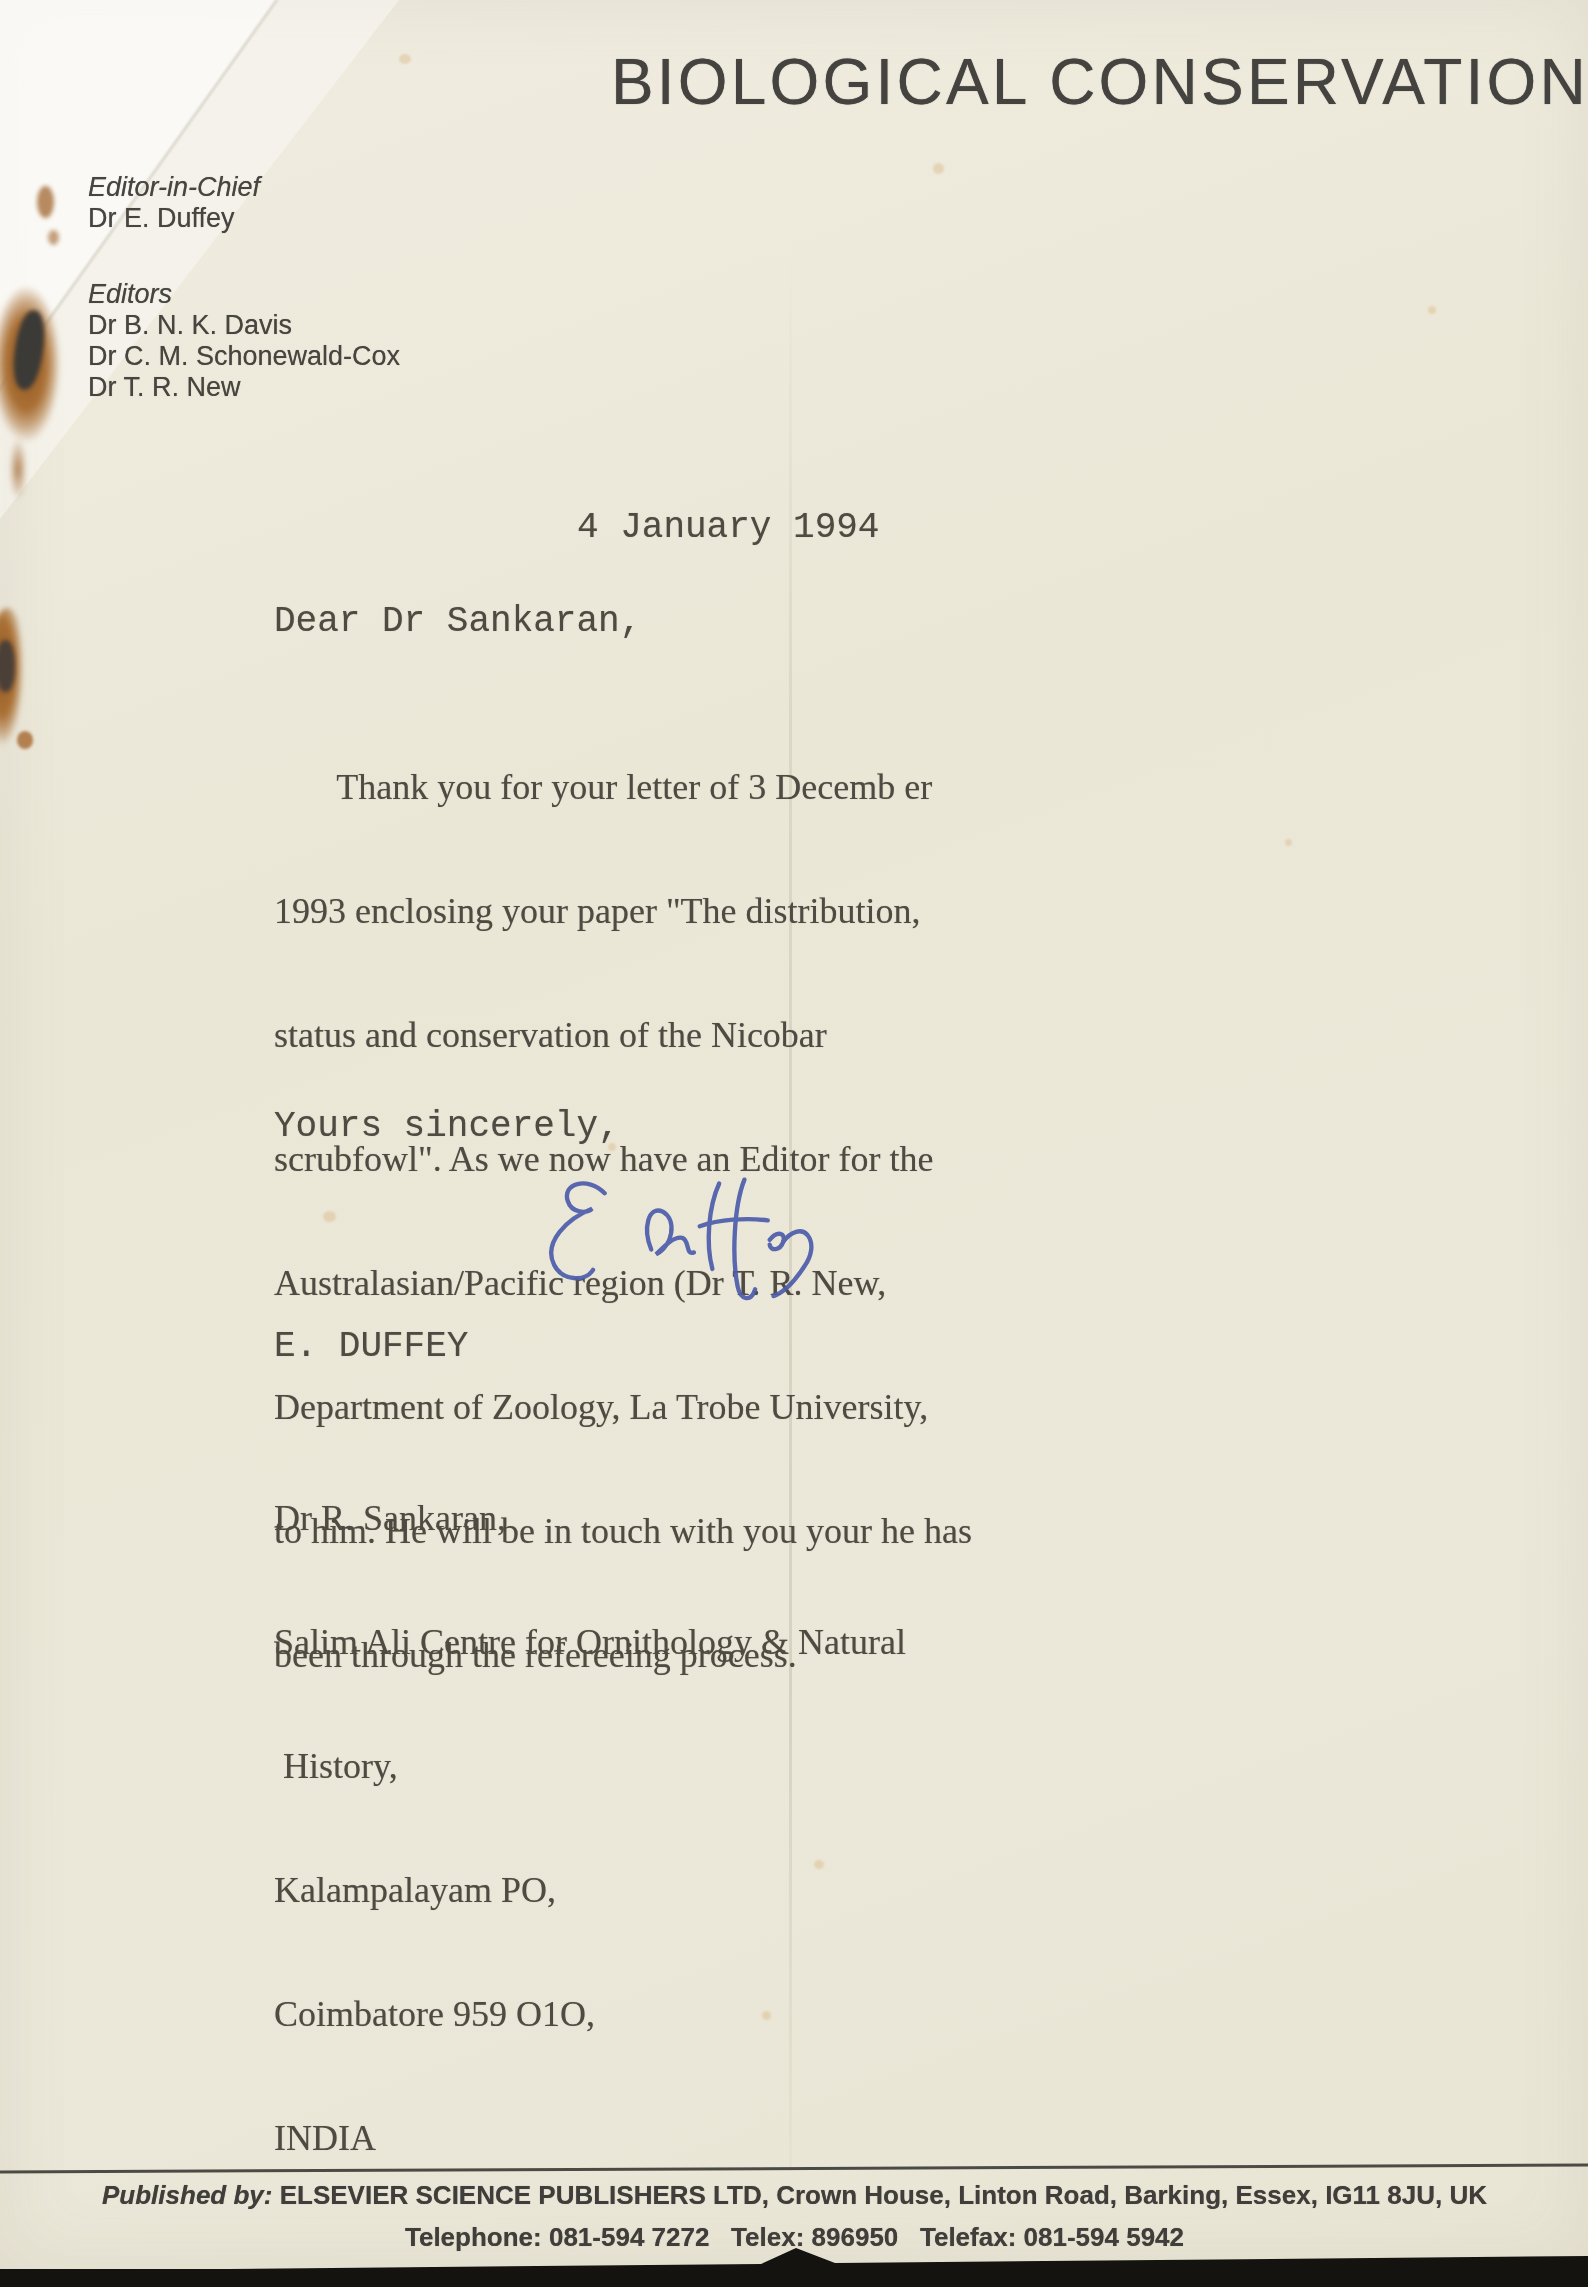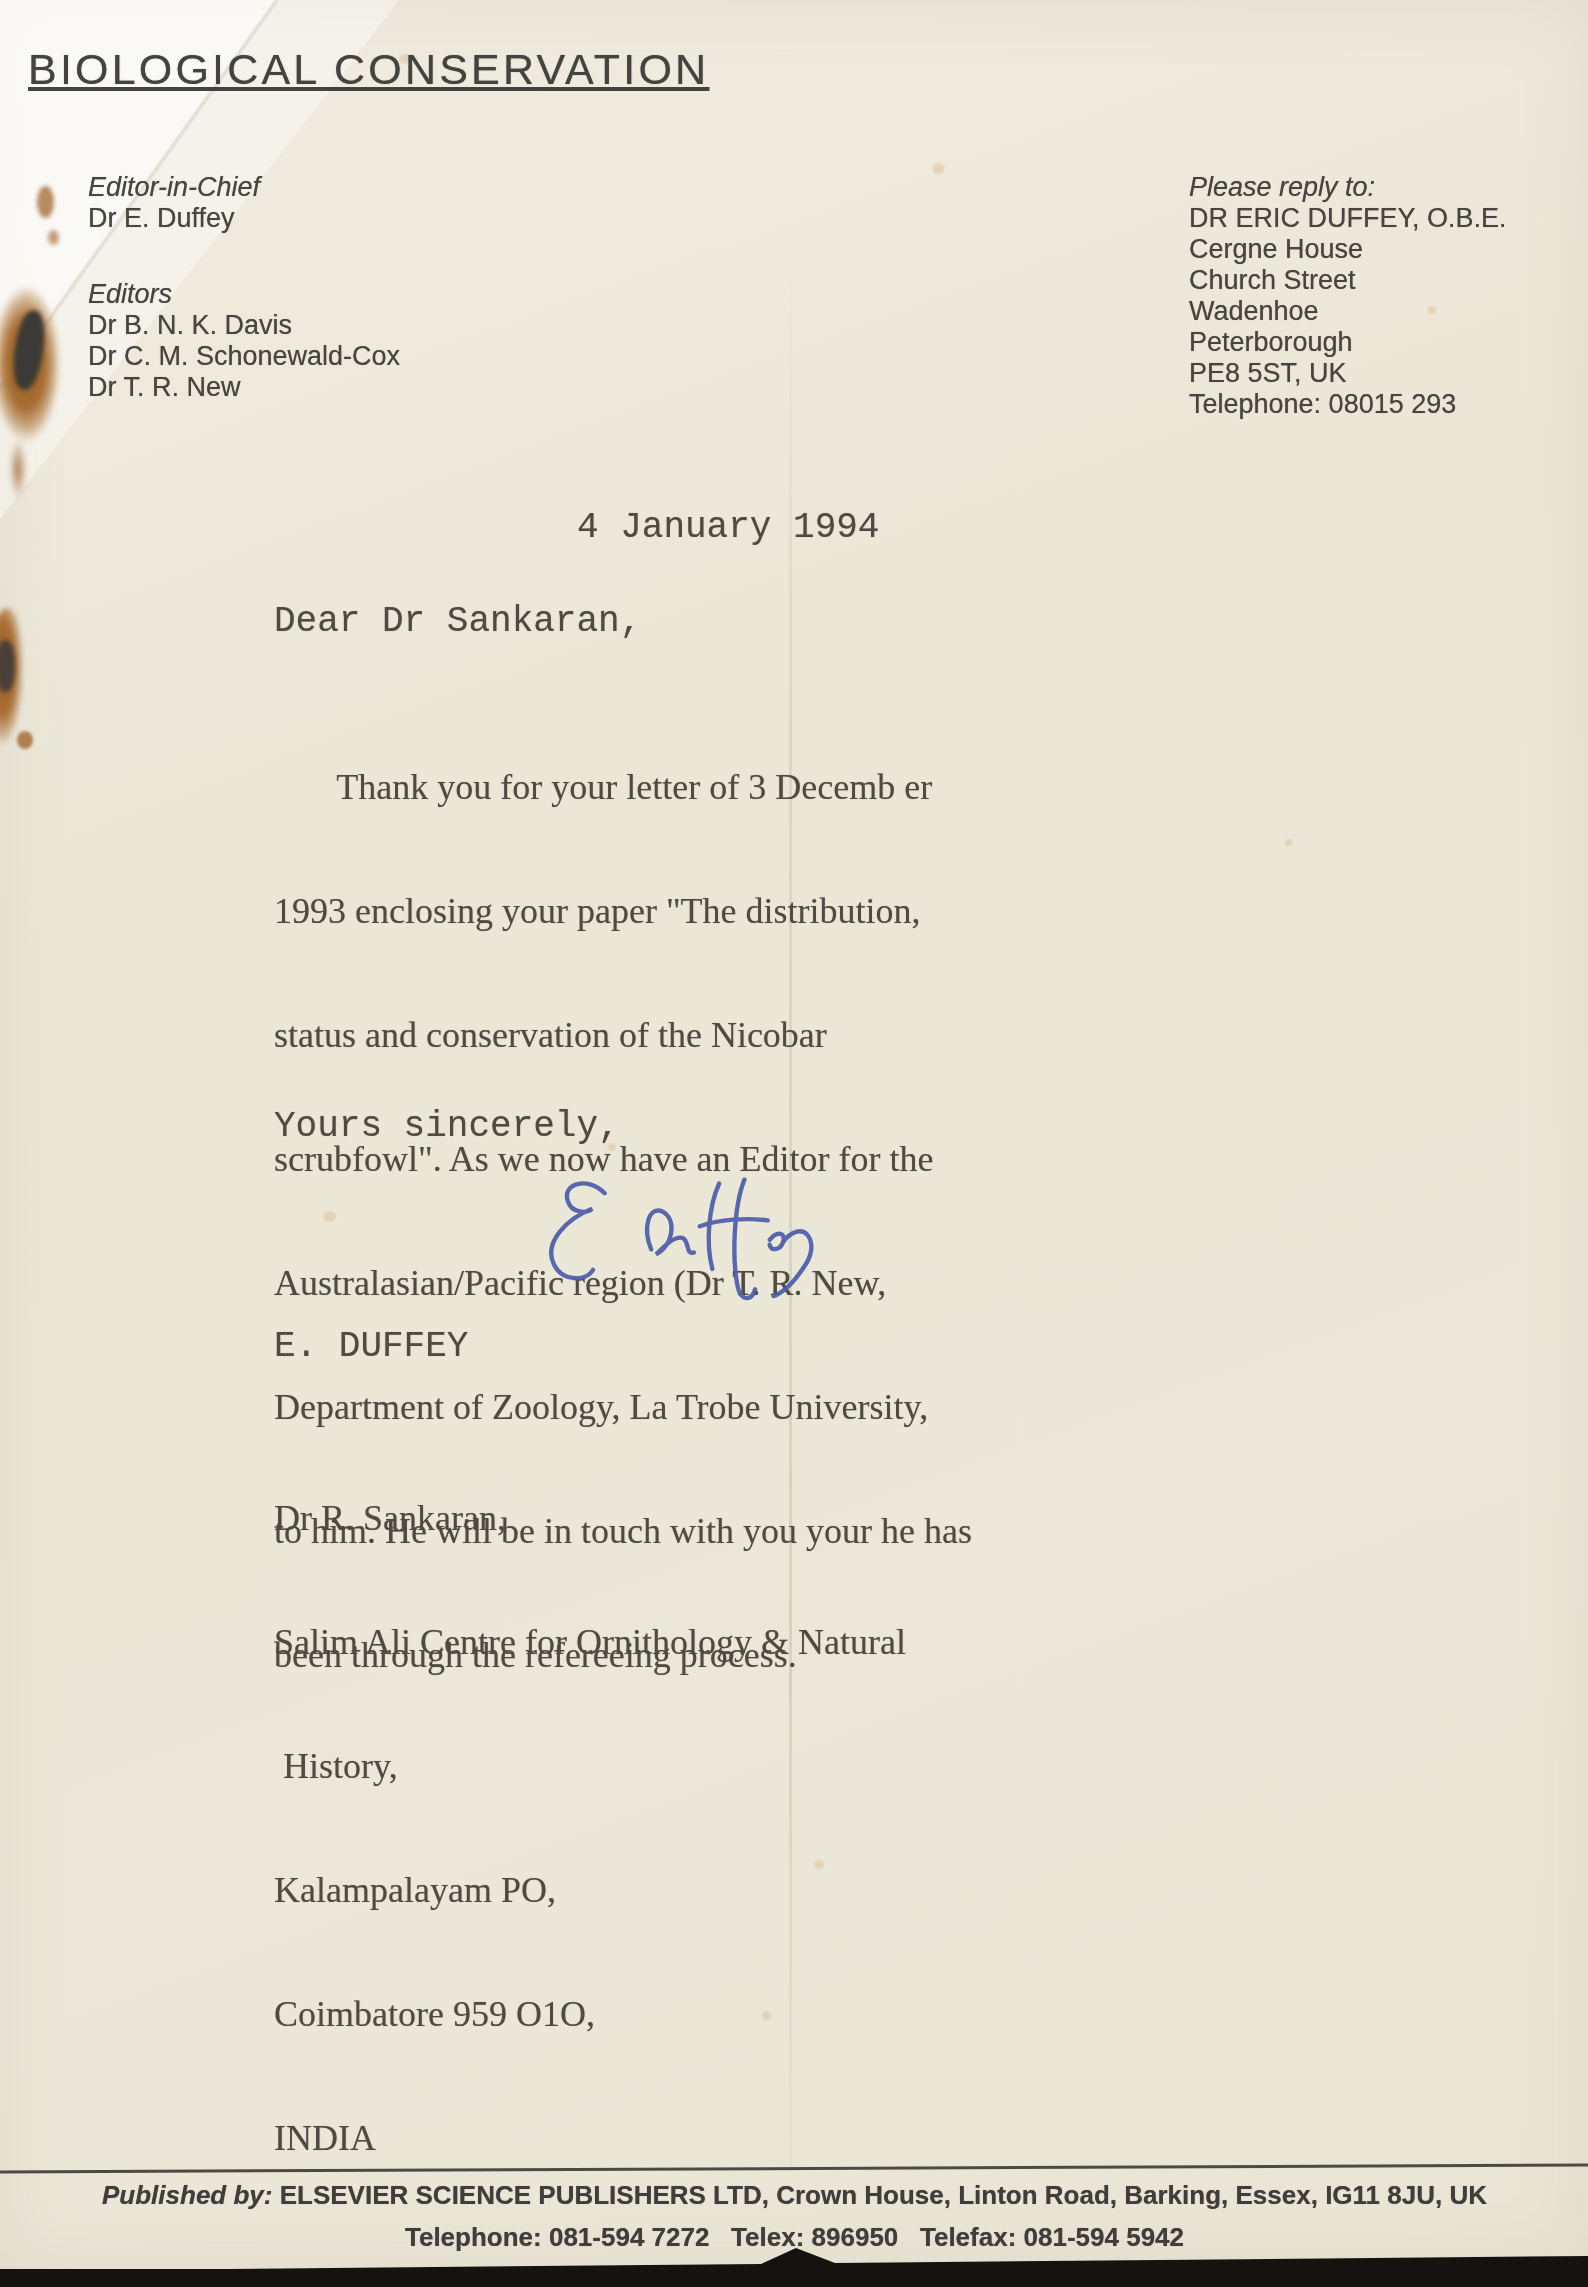--- a/index.html
+++ b/index.html
@@ -25,23 +25,23 @@
   .stain-1-drip{left:5.6px;top:436px;width:24px;height:83px;filter:blur(2.8px);
         background:radial-gradient(ellipse 50% 50% at 50% 40%,rgba(160,100,45,0.8),rgba(160,100,45,0) 75%);}
   .stain-dot-a{left:37px;top:186px;width:16.7px;height:32px;background:rgba(160,100,45,0.75);filter:blur(1.9px);}
   .stain-dot-b{left:48px;top:230px;width:11px;height:15px;background:rgba(160,100,45,0.6);filter:blur(1.9px);}
   .stain-2{left:-16.7px;top:608px;width:48px;height:199px;filter:blur(2.8px);
         background:radial-gradient(ellipse 55% 48% at 40% 30%,#935a24 0%,#aa7035 50%,rgba(170,112,53,0.5) 68%,rgba(170,112,53,0) 82%);}
   .stain-2-core{left:-3.7px;top:640px;width:18.6px;height:52px;background:#4a4038;filter:blur(1.9px);border-radius:46%;}
   .stain-2-dot{left:16.7px;top:731px;width:16px;height:17.6px;background:rgba(165,103,46,0.8);filter:blur(1.4px);}
   .freckle{position:absolute;border-radius:50%;background:#cf9a55;opacity:0.28;filter:blur(0.9px);}
   
-  .masthead{position:absolute;left:28px;right:0;top:45px;text-align:left;
-        font-size:43px;letter-spacing:3.2px;color:#454340;
-        text-shadow:0 0 0.9px rgba(69,67,64,0.8);text-decoration:underline;}
+  .masthead{position:absolute;left:28px;right:0;top:45px;text-align:right;
+        font-size:64px;letter-spacing:3.2px;color:#454340;
+        text-shadow:0 0 0.9px rgba(69,67,64,0.8);}
   .lh-block{position:absolute;font-size:27px;line-height:31px;color:#47453f;
         text-shadow:0 0 0.7px rgba(71,69,63,0.7);}
   .lh-left{left:88px;top:172px;}
   .lh-right{left:1189px;top:172px;}
   .lh-italic{font-style:italic;}
   .lh-gap{margin-top:45px;}
   
   .mono{font-family:"Liberation Mono","DejaVu Sans Mono",monospace;font-size:36px;
         color:#4f4b42;text-shadow:0 0 0.9px rgba(79,75,66,0.45);white-space:pre;}
   .mono-line{height:42px;line-height:42px;font-family:Liberation Serif, serif;}
@@ -91,30 +91,20 @@
 
     <div class="lh-block lh-left">
       <div class="lh-italic">Editor-in-Chief</div>
       <div>Dr E. Duffey</div>
       <div class="lh-italic lh-gap">Editors</div>
       <div>Dr B. N. K. Davis</div>
       <div>Dr C. M. Schonewald-Cox</div>
       <div>Dr T. R. New</div>
     </div>
 
-    <div class="lh-block lh-right">
-      <div class="lh-italic">Please reply to:</div>
-      <div>DR ERIC DUFFEY, O.B.E.</div>
-      <div>Cergne House</div>
-      <div>Church Street</div>
-      <div>Wadenhoe</div>
-      <div>Peterborough</div>
-      <div>PE8 5ST, UK</div>
-      <div>Telephone: 08015 293</div>
-    </div>
 
     <div class="mono date-line">4 January 1994</div>
     <div class="mono salutation">Dear Dr Sankaran,</div>
 
     <div class="mono body-para">
       <div class="mono-line">       Thank you for your letter of 3 Decemb er</div>
       <div class="mono-line">1993 enclosing your paper "The distribution,</div>
       <div class="mono-line">status and conservation of the Nicobar</div>
       <div class="mono-line">scrubfowl". As we now have an Editor for the</div>
       <div class="mono-line">Australasian/Pacific region (Dr T. R. New,</div>

